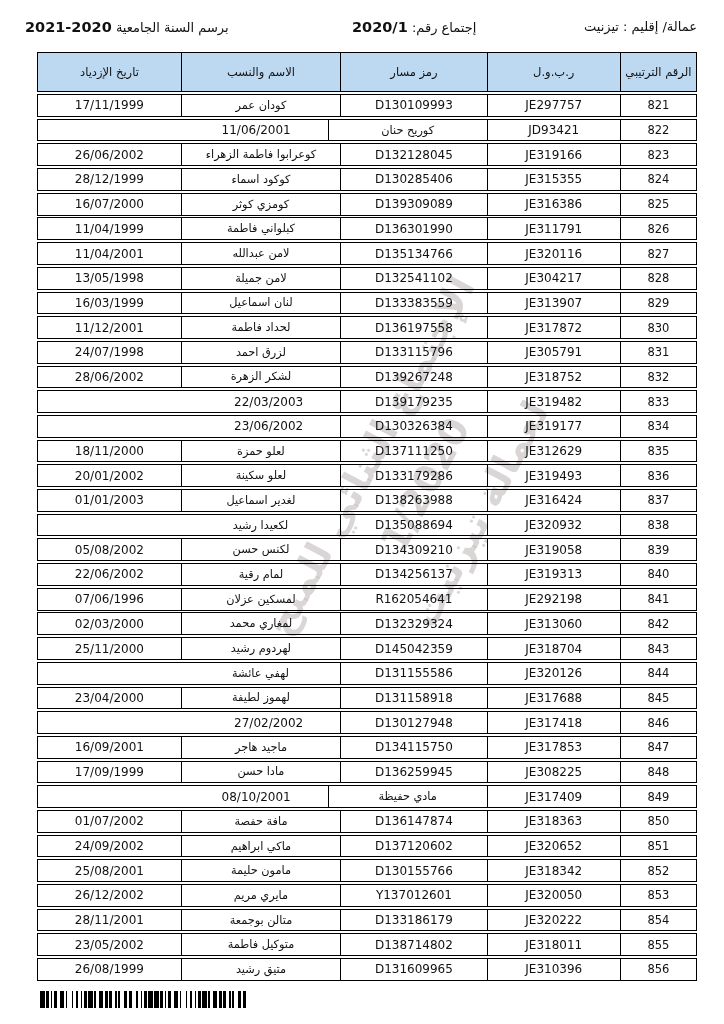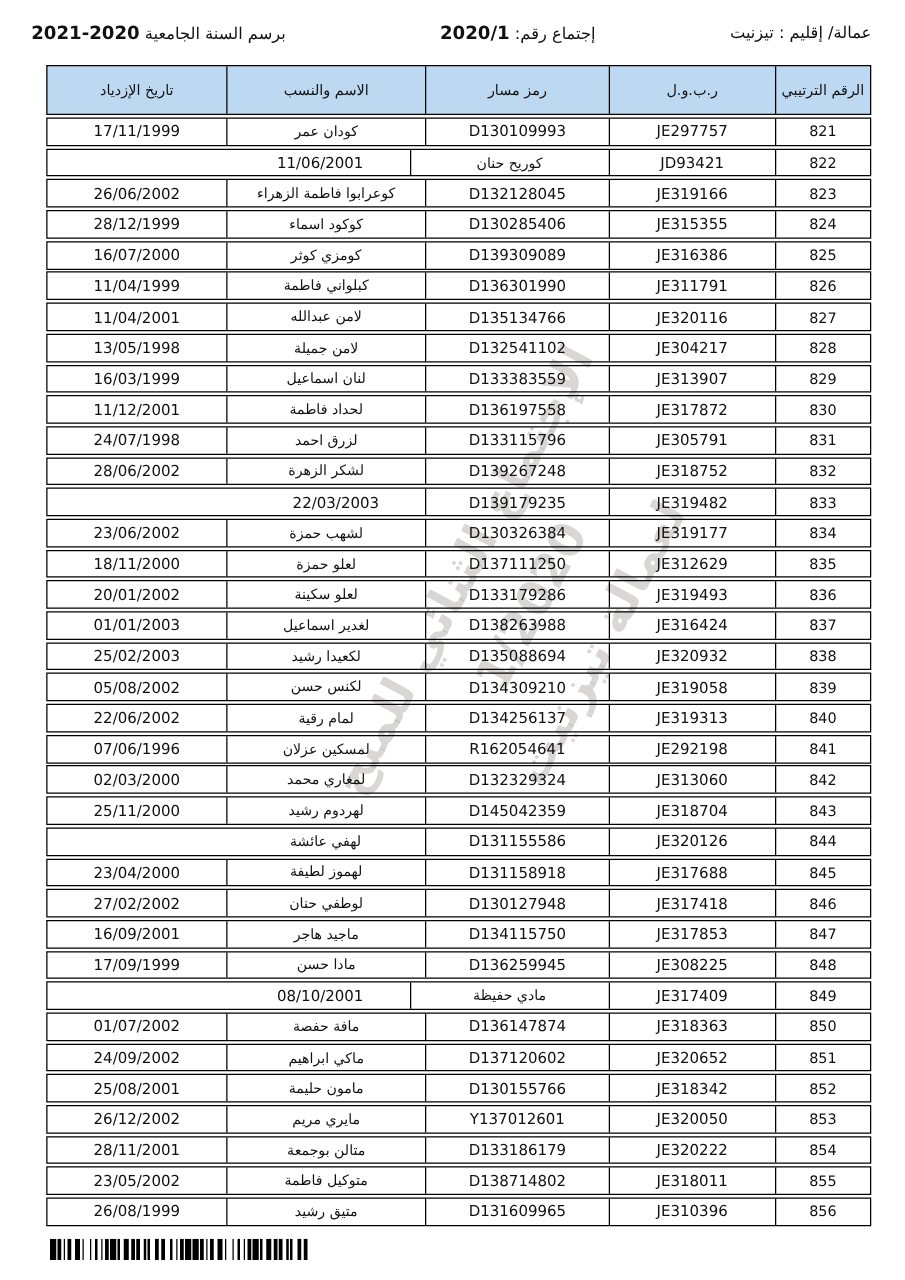--- a/index.html
+++ b/index.html
@@ -169,21 +169,20 @@
       <div class="trow">
         <div class="cell c0">833</div>
         <div class="cell c1">JE319482</div>
         <div class="cell c2">D139179235</div>
         <div class="cell c4">22/03/2003</div>
       </div>
       <div class="trow">
         <div class="cell c0">834</div>
         <div class="cell c1">JE319177</div>
         <div class="cell c2">D130326384</div>
-        <div class="cell c3">لشهب حمزة</div>
         <div class="cell c4">23/06/2002</div>
       </div>
       <div class="trow">
         <div class="cell c0">835</div>
         <div class="cell c1">JE312629</div>
         <div class="cell c2">D137111250</div>
         <div class="cell c3">لعلو حمزة</div>
         <div class="cell c4">18/11/2000</div>
       </div>
       <div class="trow">
@@ -198,21 +197,20 @@
         <div class="cell c1">JE316424</div>
         <div class="cell c2">D138263988</div>
         <div class="cell c3">لغدير اسماعيل</div>
         <div class="cell c4">01/01/2003</div>
       </div>
       <div class="trow">
         <div class="cell c0">838</div>
         <div class="cell c1">JE320932</div>
         <div class="cell c2">D135088694</div>
         <div class="cell c3">لكعيدا رشيد</div>
-        <div class="cell c4">25/02/2003</div>
       </div>
       <div class="trow">
         <div class="cell c0">839</div>
         <div class="cell c1">JE319058</div>
         <div class="cell c2">D134309210</div>
         <div class="cell c3">لكنس حسن</div>
         <div class="cell c4">05/08/2002</div>
       </div>
       <div class="trow">
         <div class="cell c0">840</div>
@@ -252,21 +250,20 @@
         <div class="cell c0">845</div>
         <div class="cell c1">JE317688</div>
         <div class="cell c2">D131158918</div>
         <div class="cell c3">لهموز لطيفة</div>
         <div class="cell c4">23/04/2000</div>
       </div>
       <div class="trow">
         <div class="cell c0">846</div>
         <div class="cell c1">JE317418</div>
         <div class="cell c2">D130127948</div>
-        <div class="cell c3">لوطفي حنان</div>
         <div class="cell c4">27/02/2002</div>
       </div>
       <div class="trow">
         <div class="cell c0">847</div>
         <div class="cell c1">JE317853</div>
         <div class="cell c2">D134115750</div>
         <div class="cell c3">ماجيد هاجر</div>
         <div class="cell c4">16/09/2001</div>
       </div>
       <div class="trow">

